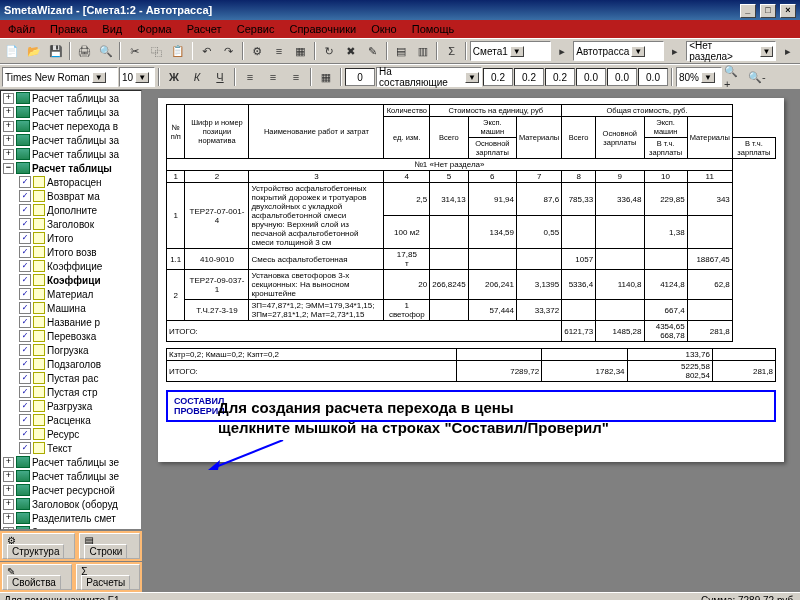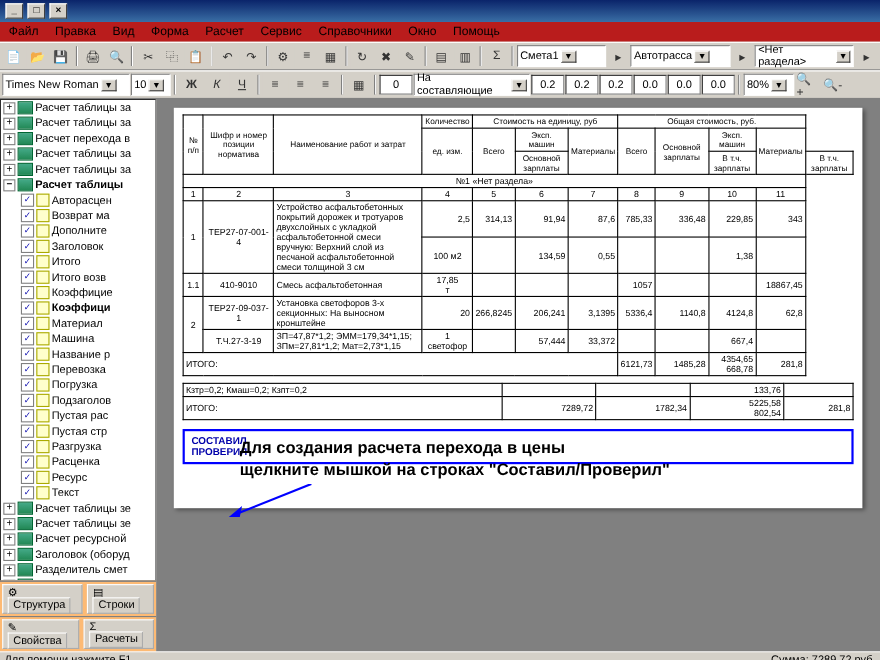--- a/index.html
+++ b/index.html
@@ -31,20 +31,21 @@
 table.est .rgt{text-align:right}
 .overlay{position:absolute;left:60px;top:300px;font-size:15px;font-weight:bold;color:#000;width:520px;text-align:left;line-height:1.3;pointer-events:none}
 .signbox{border:2px solid #00f;margin-top:8px;padding:4px 6px;font-size:9px;font-weight:bold;color:#00a}
 .arrow{position:absolute;left:50px;top:342px;width:80px;height:30px;pointer-events:none}
 .statusbar{background:#d4d0c8;border-top:1px solid #fff;padding:2px 4px;font-size:10px;display:flex;justify-content:space-between;height:15px}
 </style>
 </head>
 <body>
 
 <div class="titlebar">
+ <span>SmetaWizard - [Смета1:2 - Автотрасса]</span>
  <span class="btns">
   <span>_</span>
   <span>□</span>
   <span>×</span>
  </span>
 </div>
 
 <div class="menubar">
  <span>Файл</span>
  <span>Правка</span>

